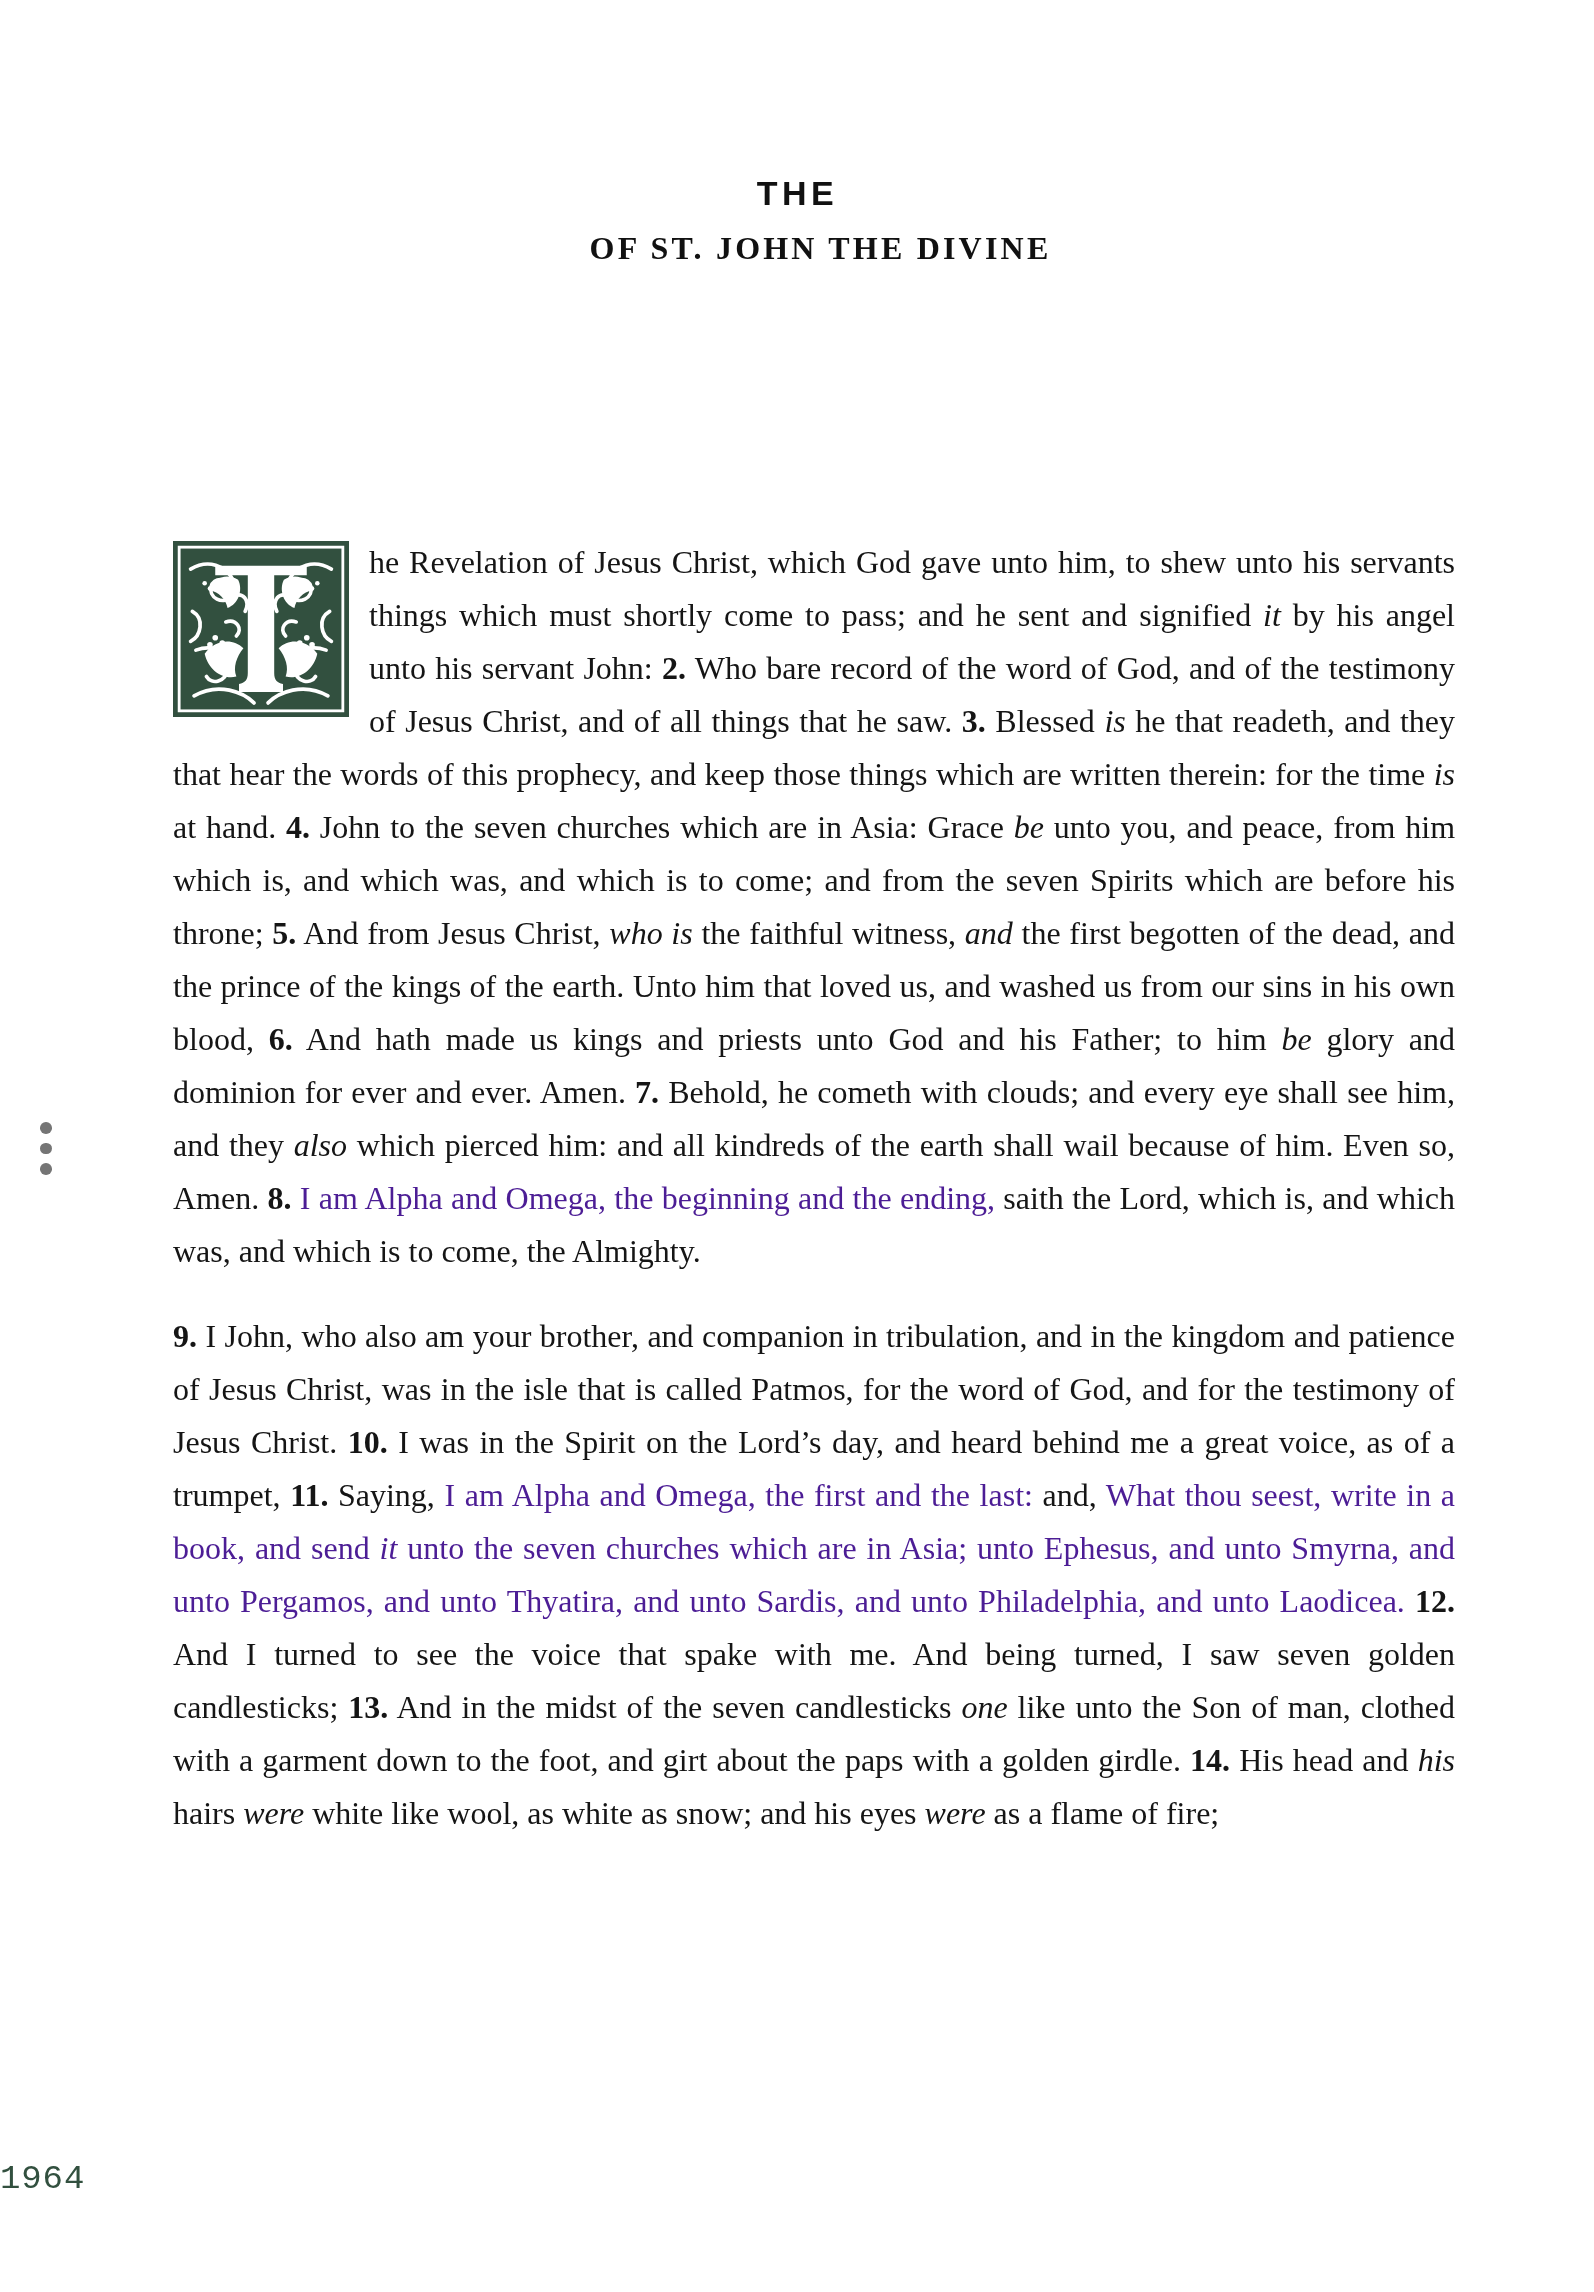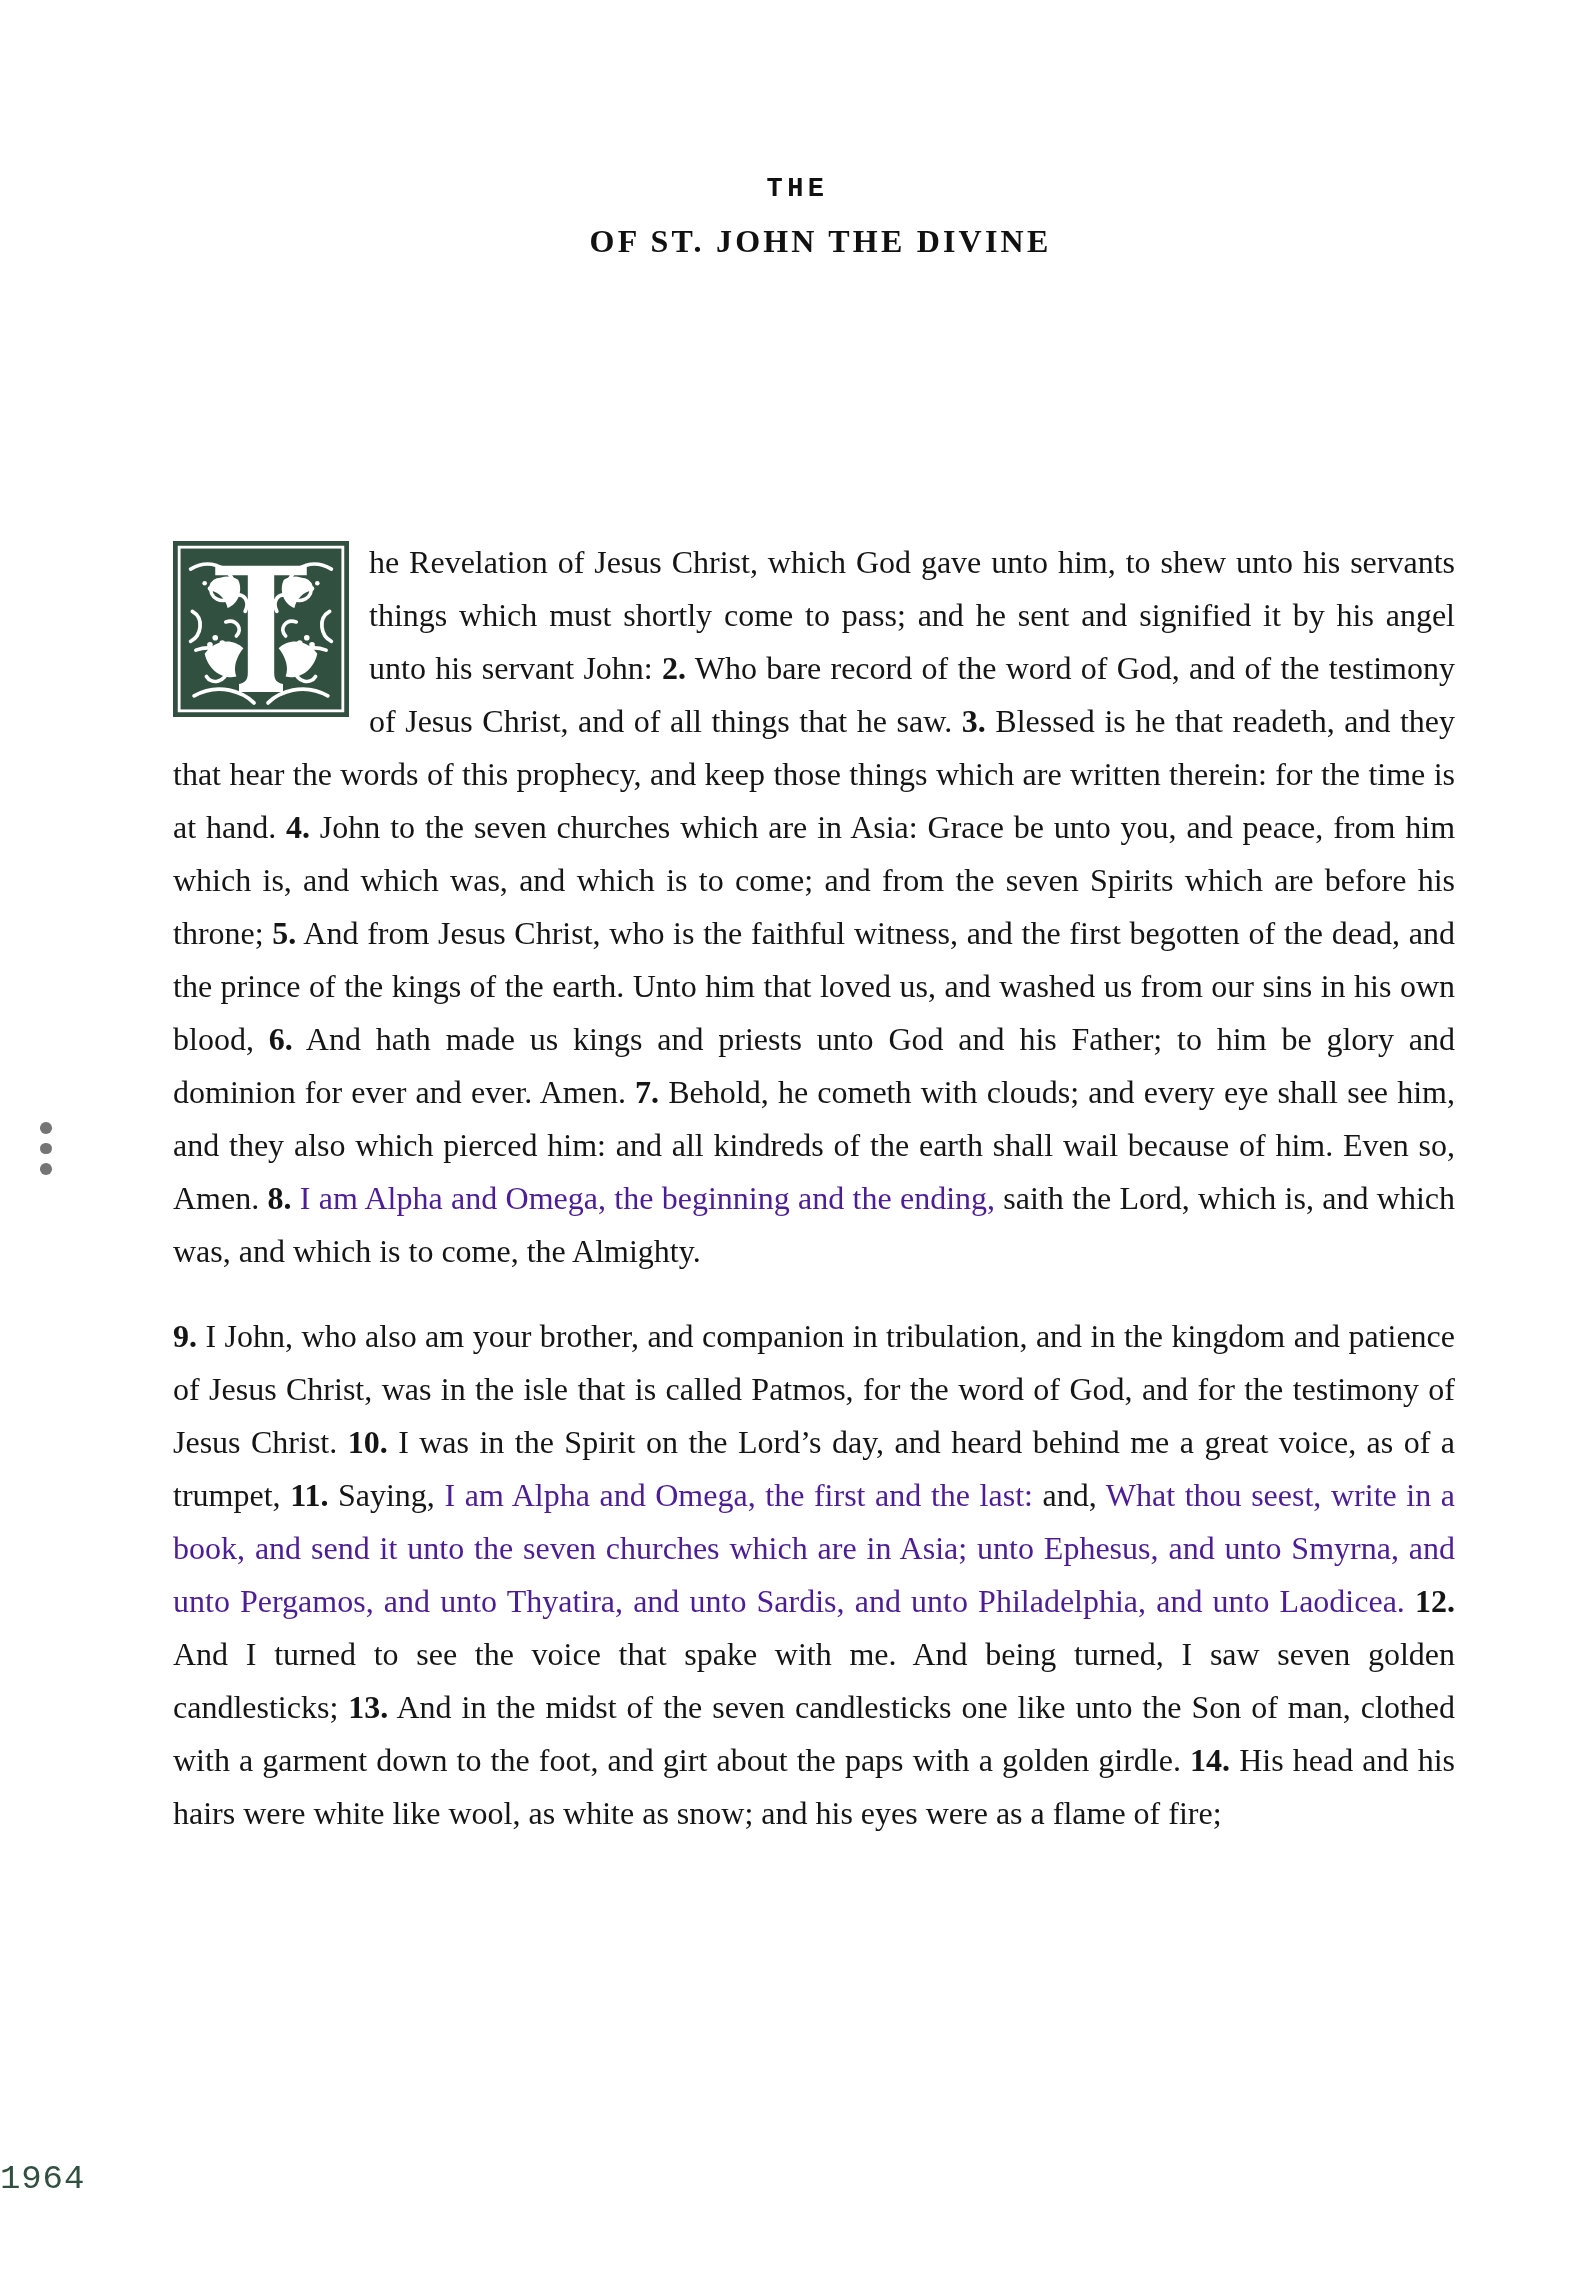--- a/index.html
+++ b/index.html
@@ -36,23 +36,23 @@
 
   
   .title-block {
     position: absolute;
     left: 0;
     right: 0;
     top: 176px;
     text-align: center;
   }
   .title-the {
-    font-family: Liberation Mono, monospace;
+    font-family: Liberation Sans, sans-serif;
     font-weight: bold;
-    font-size: 27px;
+    font-size: 34px;
     letter-spacing: 4.5px;
     color: #111111;
     line-height: 1;
   }
   .title-main {
     font-family: "Liberation Serif", "DejaVu Serif", serif;
     font-weight: bold;
     font-size: 79px;
     letter-spacing: 5.4px;
     color: #32503f;
@@ -94,21 +94,21 @@
   .dropcap {
     float: left;
     width: 176px;
     height: 176px;
     margin: 5.4px 20px 3.6px 0px;
     shape-outside: margin-box;
   }
   .dropcap svg { display: block; width: 176px; height: 176px; }
 
   .vnum { font-weight: bold; }
-  .ital { }
+  .ital { font-style: italic; }
   .redletter { color: #4c1d95; }
 
   
   .folio {
     position: absolute;
     left: 0;
     right: 0;
     top: 2160px;
     font-size: 34px;
     color: #32503f;

